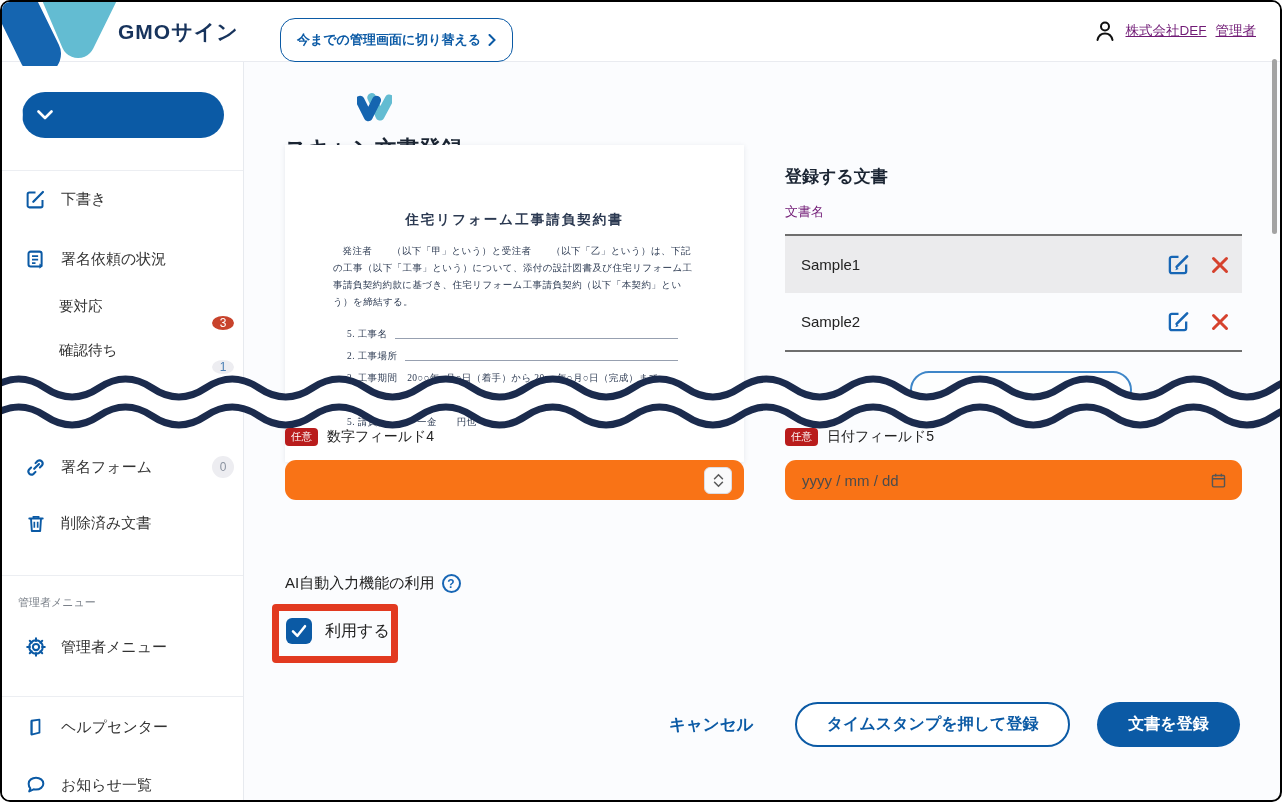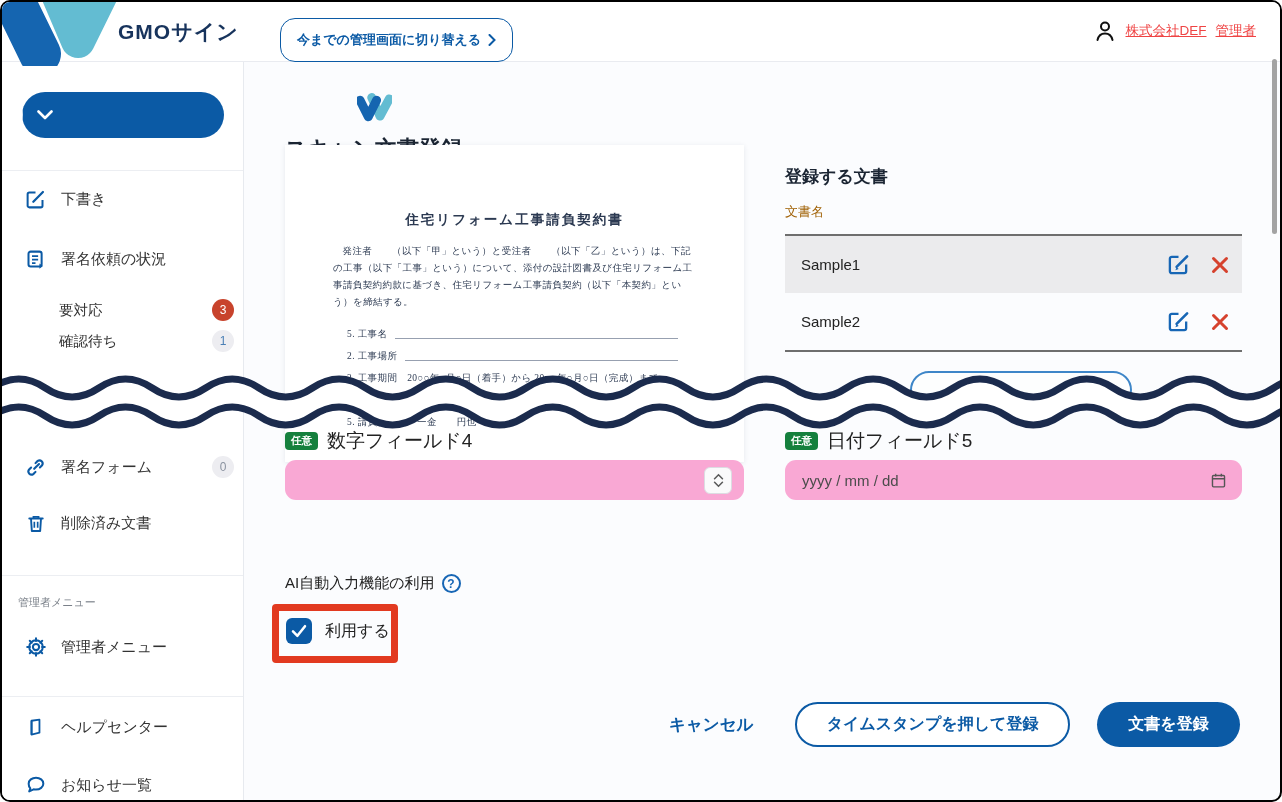--- a/index.html
+++ b/index.html
@@ -10,73 +10,73 @@
   
   .header{ position:absolute; left:0; top:0; width:100%; height:60px; background:#fff;
     border-bottom:1px solid #e9ebf0; z-index:5; }
   .corner-logo{ position:absolute; left:-14px; top:-46px; }
   .brand{ position:absolute; left:116px; top:16px; font-size:21px; font-weight:bold;
     color:#17335c; letter-spacing:1px; }
   .switch-btn{ position:absolute; left:278px; top:16px; height:44px; padding:0 16px;
     display:flex; align-items:center; gap:7px; border:1.5px solid #0b5aa5; border-radius:15px;
     background:#fff; color:#0b5aa5; font-size:13px; font-weight:bold; cursor:pointer; }
   .account{ position:absolute; right:24px; top:17px; display:flex; align-items:center; gap:9px; }
-  .account a{ color:#ef4444; font-size:13.5px; text-decoration:underline; }
+  .account a{ color:#701a75; font-size:13.5px; text-decoration:underline; }
 
   
   .sidebar{ position:absolute; left:0; top:60px; width:242px; height:742px; background:#fff;
     border-right:1px solid #e7eaef; z-index:1; }
   .split-btn{ position:absolute; left:20px; top:30px; width:202px; height:46px;
     border-radius:24px; background:#0b5aa5; display:flex; overflow:hidden; cursor:pointer; }
   .split-btn .arrow{ width:44px; border-left:1px solid rgba(255,255,255,.85);
     display:flex; align-items:center; justify-content:center; }
   .side-div{ position:absolute; left:0; width:100%; border-top:1px solid #eceef2; }
   .nav-item{ position:absolute; left:0; width:100%; height:30px; display:flex;
     align-items:center; gap:14px; padding-left:22px; color:#333; font-size:15px; cursor:pointer; }
   .nav-item .ic{ width:23px; height:23px; color:#0b5aa5; display:flex; align-items:center; justify-content:center; }
   .sub-item{ position:absolute; left:0; width:100%; height:26px; display:flex;
-    align-items:center; padding-left:57px; padding-right:9px; color:#333; font-size:14.5px; cursor:pointer; }
+    padding-left:57px; padding-right:9px; color:#333; font-size:14.5px; cursor:pointer;flex-direction:column; }
   .badge{ margin-left:auto; width:22px; height:22px; border-radius:50%;
     display:flex; align-items:center; justify-content:center; font-size:12px; }
   .badge.red{ background:#c8432c; color:#fff; }
   .badge.gray{ background:#ededf1; color:#4a7fb5; }
   .section-label{ position:absolute; left:16px; color:#7a8089; font-size:11px; }
 
   
   .main{ position:absolute; left:242px; top:60px; width:1040px; height:742px; }
   .page-title-row{ position:absolute; left:41px; top:30px; display:flex; align-items:center; gap:11px;flex-direction:column; }
   .page-title{ font-size:22px; font-weight:bold; color:#1b2533; }
 
   .doc-card{ position:absolute; left:41px; top:83px; width:459px; height:317px; background:#fff;
     box-shadow:0 1px 5px rgba(40,60,90,.10); font-family:"Liberation Serif", serif; color:#2c3a52; }
   .doc-title{ margin-top:66px; text-align:center; font-size:13.5px; font-weight:bold; letter-spacing:2px; }
   .doc-body{ margin:14px 44px 0 48px; font-size:9.5px; line-height:1.8; text-indent:1em; letter-spacing:.4px; }
   .doc-li{ display:flex; align-items:flex-end; margin:0 66px 0 62px; height:22px; font-size:9.5px; letter-spacing:.4px; }
   .fill-line{ flex:1; border-bottom:1px solid #97a0b0; margin:0 0 2px 8px; }
 
   .panel{ position:absolute; left:541px; top:83px; width:457px; }
   .panel-title{ position:absolute; left:0; top:20px; font-size:17px; font-weight:bold; color:#1b2533; }
-  .col-header{ position:absolute; left:0; top:58px; font-size:13px; color:#a16207; }
+  .col-header{ position:absolute; left:0; top:58px; font-size:13px; color:#701a75; }
   .doc-table{ position:absolute; left:0; top:89px; width:457px; border-top:2px solid #6e6e6e; border-bottom:2px solid #6e6e6e; }
   .doc-row{ height:57px; display:flex; align-items:center; padding:0 12px 0 16px; }
   .doc-row.alt{ background:#ebebed; }
   .doc-row .name{ font-size:15px; color:#222; }
   .row-actions{ margin-left:auto; display:flex; align-items:center; gap:20px; }
   .icon-btn{ background:none; border:none; cursor:pointer; display:flex; align-items:center; }
   .partial-btn{ position:absolute; left:125px; top:226px; width:222px; height:38px;
     border:2px solid #3e86c8; border-radius:20px; background:#fdfefe; }
 
   
   .wave{ position:absolute; left:-10px; top:368px; z-index:4; pointer-events:none; }
 
   
   .field-label{ position:absolute; display:flex; align-items:center; gap:9px; top:366px; z-index:5; }
-  .opt-badge{ background:#15803d; color:#fff; font-size:10.5px; padding:2px 6px; border-radius:4px;font-weight:bold; }
-  .field-name{ font-size:19px; color:#222; }
-  .input-box{ position:absolute; top:398px; height:40px; background:#f9a8d4; border-radius:11px;
+  .opt-badge{ background:#b91c1c; color:#fff; font-size:10.5px; padding:2px 6px; border-radius:4px; }
+  .field-name{ font-size:14px; color:#222; }
+  .input-box{ position:absolute; top:398px; height:40px; background:#f97316; border-radius:11px;
     display:flex; align-items:center; padding:0 12px 0 17px; z-index:5; }
   .input-box input{ flex:1; border:none; background:transparent; outline:none;
     font-size:15px; color:#3f3f3f; font-family:"Liberation Sans", sans-serif; }
   .input-box input::placeholder{ color:#4c4c4c; opacity:1; }
   .stepper{ width:28px; height:27px; background:#fafafb; border:1px solid #dcdce2; border-radius:6px;
     display:flex; flex-direction:column; align-items:center; justify-content:center; gap:1px; cursor:pointer; }
 
   
   .ai-label-row{ position:absolute; left:41px; top:512px; display:flex; align-items:center; gap:7px;justify-content:center; }
   .ai-label{ font-size:15px; color:#222; }
@@ -158,21 +158,21 @@
             <path d="M16.5 16.5l4 3-4 3" fill="currentColor"></path>
           </svg>
       </span>
       <span>署名依頼の状況</span>
     </div>
 
     <div class="sub-item" style="top:235px">
       <span>要対応</span>
       <span class="badge red">3</span>
     </div>
-    <div class="sub-item" style="top:266px">
+    <div class="sub-item" style="top:279px">
       <span>確認待ち</span>
       <span class="badge gray">1</span>
     </div>
 
     <div class="nav-item" style="top:390px; padding-right:9px">
       <span class="ic">
         <svg width="21" height="21" viewBox="0 0 24 24">
             <path d="M10.5 13.5 L16 8" stroke="currentColor" stroke-width="2.4" stroke-linecap="round"></path>
             <path d="M12 7l2.5-2.5a3.6 3.6 0 0 1 5 5L17 12" fill="none" stroke="currentColor" stroke-width="2.4" stroke-linecap="round"></path>
             <path d="M12 17l-2.5 2.5a3.6 3.6 0 0 1-5-5L7 12" fill="none" stroke="currentColor" stroke-width="2.4" stroke-linecap="round"></path>

